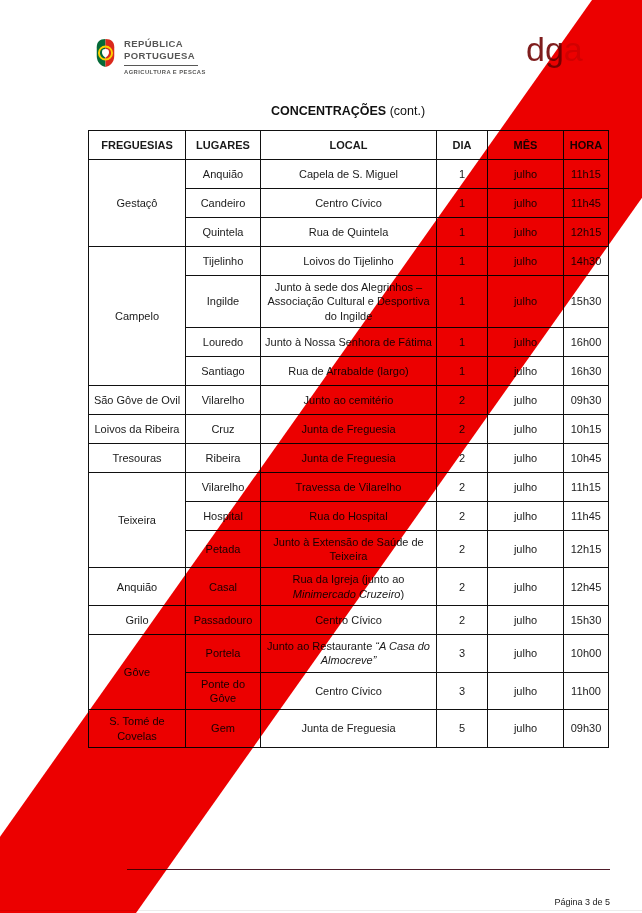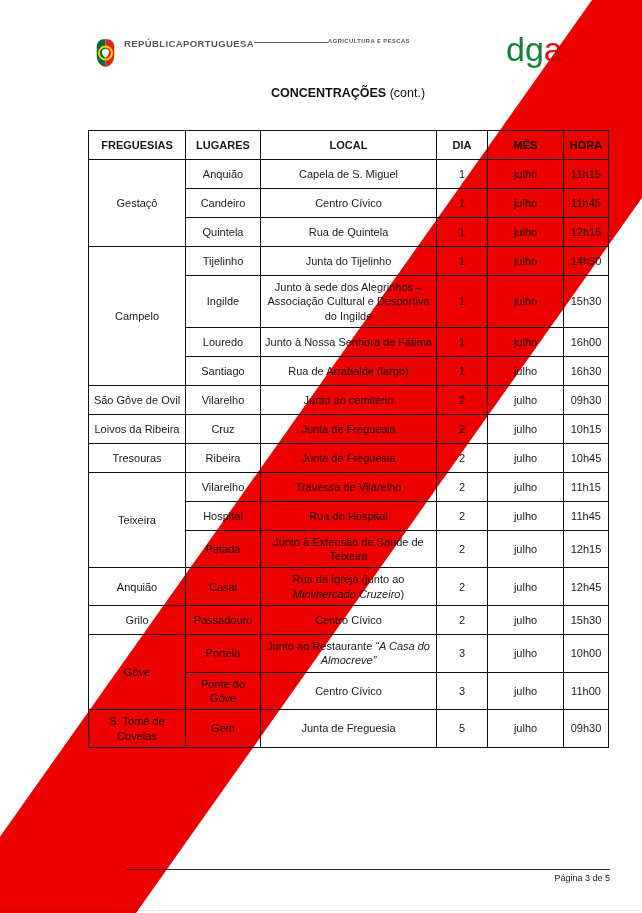--- a/index.html
+++ b/index.html
@@ -1,48 +1,48 @@
 <!DOCTYPE html>
 <html><head>
 <meta charset="utf-8">
 <style>
   html,body{margin:0;padding:0;background:#ffffff;}
   body{font-family:"Liberation Sans", sans-serif; color:#1a1a1a;}
   .sheet{position:relative;width:642px;height:913px;background:#fff;overflow:hidden;}
 
   
   .gov-logo{position:absolute;left:95px;top:38px;display:flex;gap:8px;align-items:flex-start;}
-  .gov-text{display:flex;}
+  .gov-text{display:flex;flex-direction:column;}
   .gov-line{font-size:9.5px;font-weight:bold;letter-spacing:.4px;color:#575756;line-height:1.22;}
   .gov-rule{border:none;border-top:1px solid #575756;margin:4px 0 3px 0;width:74px;}
   .gov-sub{font-size:5.8px;letter-spacing:.45px;color:#575756;font-weight:bold;}
 
   
   .dga-logo{position:absolute;left:506px;top:32px;font-size:34px;line-height:1;letter-spacing:0;}
-  .dga-gray{color:#15803d;}
+  .dga-gray{color:#7f1d1d;margin-left:20px;}
   .dga-red{color:#e30613;}
 
   
-  .title{position:absolute;left:88px;top:86px;width:520px;text-align:center;font-size:12.5px;color:#111;}
+  .title{position:absolute;left:88px;top:104px;width:520px;text-align:center;font-size:12.5px;color:#111;}
   .title b{font-weight:bold;}
 
   
   table{position:absolute;left:88px;top:130px;width:520px;border-collapse:collapse;table-layout:fixed;}
   col.c0{width:97px;}col.c1{width:75px;}col.c2{width:176px;}
   col.c3{width:51px;}col.c4{width:76px;}col.c5{width:45px;}
   th,td{border:1px solid #111;text-align:center;vertical-align:middle;
         padding:4px 3px;font-size:11px;line-height:1.3;overflow-wrap:break-word;}
   th{font-weight:bold;height:20px;}
   td{height:20px;}
   td.freg{font-weight:normal;}
   td em{font-style:italic;}
 
   
   .footer-line{position:absolute;left:127px;top:869px;width:483px;border-top:1.4px solid #4f1c2a;}
-  .page-number{position:absolute;left:88px;top:873px;width:522px;text-align:right;font-size:9px;color:#222;}
+  .page-number{position:absolute;left:88px;top:897px;width:522px;text-align:right;font-size:9px;color:#222;}
 
   
   .red-band{position:absolute;inset:0;background:#ec0000;mix-blend-mode:multiply;
             clip-path:polygon(592px 0px, 782px 0px, 136px 913px, -54px 913px);
             pointer-events:none;z-index:5;}
   .bottom-edge{position:absolute;left:0;bottom:2px;width:642px;height:1px;background:#ececec;}
 </style>
 </head>
 <body>
 
@@ -107,21 +107,21 @@
         <tr>
           <td>Quintela</td>
           <td><span>Rua de Quintela</span></td>
           <td>1</td>
           <td>julho</td>
           <td>12h15</td>
         </tr>
         <tr>
           <td rowspan="4" class="freg">Campelo</td>
           <td>Tijelinho</td>
-          <td><span>Junta do Tijelinho</span></td>
+          <td><span>Loivos do Tijelinho</span></td>
           <td>1</td>
           <td>julho</td>
           <td>14h30</td>
         </tr>
         <tr>
           <td>Ingilde</td>
           <td><span>Junto à sede dos Alegrinhos – Associação Cultural e Desportiva do Ingilde</span></td>
           <td>1</td>
           <td>julho</td>
           <td>15h30</td>

